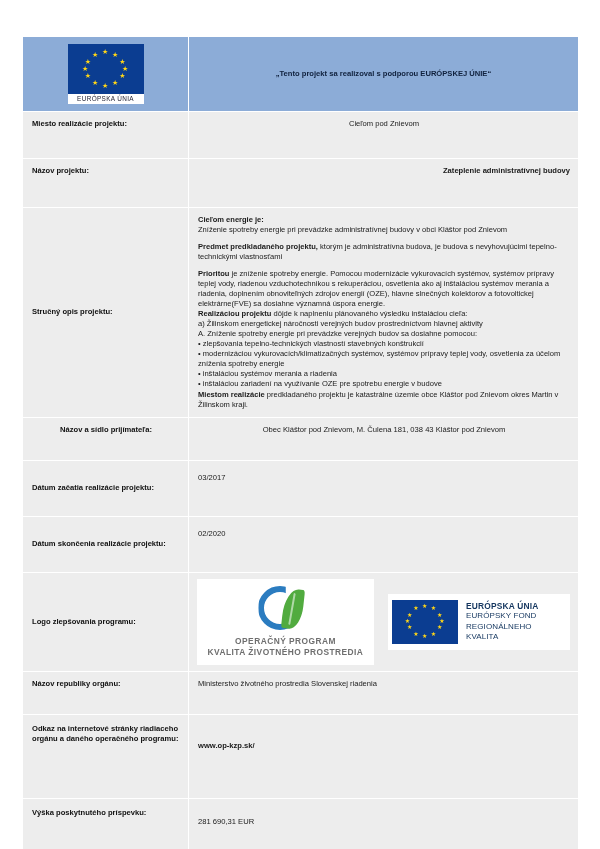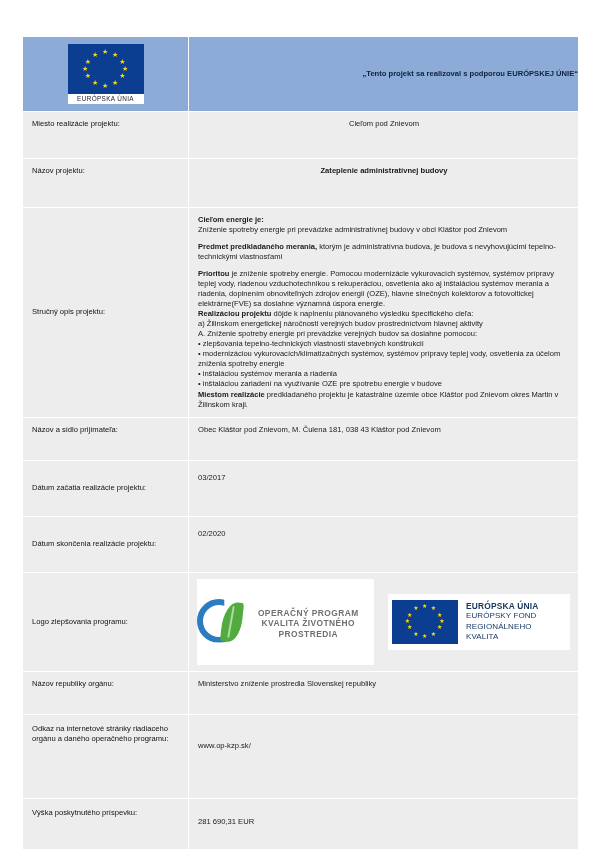--- a/index.html
+++ b/index.html
@@ -88,56 +88,56 @@
     font-size: 6.4px;
     letter-spacing: 0.35px;
     line-height: 10px;
     height: 10px;
     width: 76px;
     margin: 0 auto;
     text-align: center;
     font-family: "Liberation Sans", sans-serif;
   }
   .header-slogan {
-    text-align: right;
+    text-align: center;
     font-size: 8.2px;
     font-weight: bold;
     color: #10213d;
     padding: 0 10px;
   }
 
   
   .label-cell {
-    font-weight: normal;
+    font-weight: bold;
     font-size: 7.7px;
     line-height: 1.42;
     color: #111;
   }
   .value-cell {
     font-size: 7.6px;
     color: #1a1a1a;
   }
   .value-center {
     text-align: center;
   }
   .value-bold-center {
-    text-align: center;
+    text-align: right;
     font-weight: bold;
     font-size: 8.2px;
   }
   .row-place td { height: 32px; vertical-align: middle; }
   .row-name td  { height: 34px; vertical-align: middle; }
-  .row-recipient td { height: 28px; vertical-align: middle; }
+  .row-recipient td { height: 28px; vertical-align: middle; text-align: center; }
   .row-date td { height: 36px; }
   .row-date .label-cell { vertical-align: middle; }
   .row-date .value-cell { padding-top: 12px; }
   .row-authority td { height: 28px; vertical-align: middle; }
   .row-link td { height: 50px; }
   .row-link .label-cell { padding-top: 9px; }
-  .row-link .value-cell { padding-top: 26px; }
+  .row-link .value-cell { padding-top: 26px; font-weight: bold; }
   .row-amount td { height: 38px; }
   .row-amount .label-cell { padding-top: 9px; }
   .row-amount .value-cell { padding-top: 18px; }
 
   
   .row-desc .label-cell {
     vertical-align: middle;
   }
   .desc p {
     margin: 0 0 7px 0;
@@ -167,21 +167,21 @@
   .logo-box {
     background: #ffffff;
     display: flex;
     align-items: center;
     justify-content: center;
     box-sizing: border-box;
   }
   .logo-op {
     width: 180px;
     height: 86px;
-    flex-direction: row;
+    flex-direction: column;
     padding-top: 0;
   }
   .op-mark {
     width: 54px;
     height: 46px;
     position: relative;
   }
   .op-q {
     position: absolute;
     left: 0;
@@ -307,24 +307,24 @@
       <tr class="row-name">
         <td class="label-cell">Názov projektu:</td>
         <td class="value-cell value-bold-center">Zateplenie administratívnej budovy</td>
       </tr>
 
       <tr class="row-desc">
         <td class="label-cell">Stručný opis projektu:</td>
         <td class="value-cell desc">
           <p class="tight"><b>Cieľom energie je:</b></p>
           <p><span>Zníženie spotreby energie pri prevádzke administratívnej budovy v obci Kláštor pod Znievom</span></p>
-          <p><b>Predmet predkladaného merania,</b><span> ktorým je administratívna budova, je budova s nevyhovujúcimi tepelno-technickými vlastnosťami</span></p>
+          <p><b>Predmet predkladaného projektu,</b><span> ktorým je administratívna budova, je budova s nevyhovujúcimi tepelno-technickými vlastnosťami</span></p>
           <p class="tight"><b>Prioritou</b><span> je zníženie spotreby energie. Pomocou modernizácie vykurovacích systémov, systémov prípravy teplej vody, riadenou vzduchotechnikou s rekuperáciou, osvetlenia ako aj inštaláciou systémov merania a riadenia, doplnením obnoviteľných zdrojov energií (OZE), hlavne slnečných kolektorov a fotovoltickej elektrárne(FVE) sa dosiahne významná úspora energie.</span></p>
           <div class="lines">
-            <div><b>Realizáciou projektu</b><span> dôjde k naplneniu plánovaného výsledku špecifického cieľa:</span></div>
+            <div><b>Realizáciou projektu</b><span> dôjde k naplneniu plánovaného výsledku inštaláciou cieľa:</span></div>
             <div>a) Žilinskom energetickej náročnosti verejných budov prostredníctvom hlavnej aktivity</div>
             <div>A. Zníženie spotreby energie pri prevádzke verejných budov sa dosiahne pomocou:</div>
             <div>• zlepšovania tepelno-technických vlastností stavebných konštrukcií</div>
             <div>• modernizáciou vykurovacích/klimatizačných systémov, systémov prípravy teplej vody, osvetlenia za účelom zníženia spotreby energie</div>
             <div>• inštaláciou systémov merania a riadenia</div>
             <div>• inštaláciou zariadení na využívanie OZE pre spotrebu energie v budove</div>
             <div><b>Miestom realizácie</b><span> predkladaného projektu je katastrálne územie obce Kláštor pod Znievom okres Martin v Žilinskom kraji.</span></div>
           </div>
         </td>
       </tr>
@@ -382,21 +382,21 @@
                 <div class="t3">REGIONÁLNEHO KVALITA</div>
               </span>
             </div>
 
           </div>
         </td>
       </tr>
 
       <tr class="row-authority">
         <td class="label-cell">Názov republiky orgánu:</td>
-        <td class="value-cell">Ministerstvo zníženie prostredia Slovenskej republiky</td>
+        <td class="value-cell">Ministerstvo životného prostredia Slovenskej riadenia</td>
       </tr>
 
       <tr class="row-link">
         <td class="label-cell">Odkaz na internetové stránky riadiaceho orgánu a daného operačného programu:</td>
         <td class="value-cell">www.op-kzp.sk/</td>
       </tr>
 
       <tr class="row-amount">
         <td class="label-cell">Výška poskytnutého príspevku:</td>
         <td class="value-cell">281 690,31 EUR</td>

